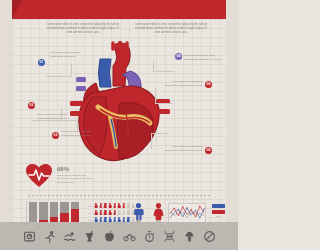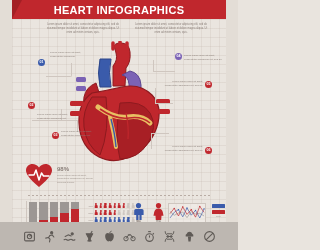--- a/index.html
+++ b/index.html
@@ -130,21 +130,20 @@
 </head>
 <body>
 
 <div class="page">
 
   <div class="margin-left"></div>
   <div class="margin-right"></div>
 
   <div class="banner">
     <span class="tri"></span>
-    <h1>HEART INFOGRAPHICS</h1>
   </div>
 
   <div class="canvas">
 
     <div class="intro">
       <div class="para">
         <p>Lorem ipsum dolor sit amet, consectetur adipiscing elit, sed do eiusmod tempor incididunt ut labore et dolore magna aliqua. Ut enim ad minim veniam, quis.</p>
       </div>
       <div class="para">
         <p>Lorem ipsum dolor sit amet, consectetur adipiscing elit, sed do eiusmod tempor incididunt ut labore et dolore magna aliqua. Ut enim ad minim veniam, quis.</p>

